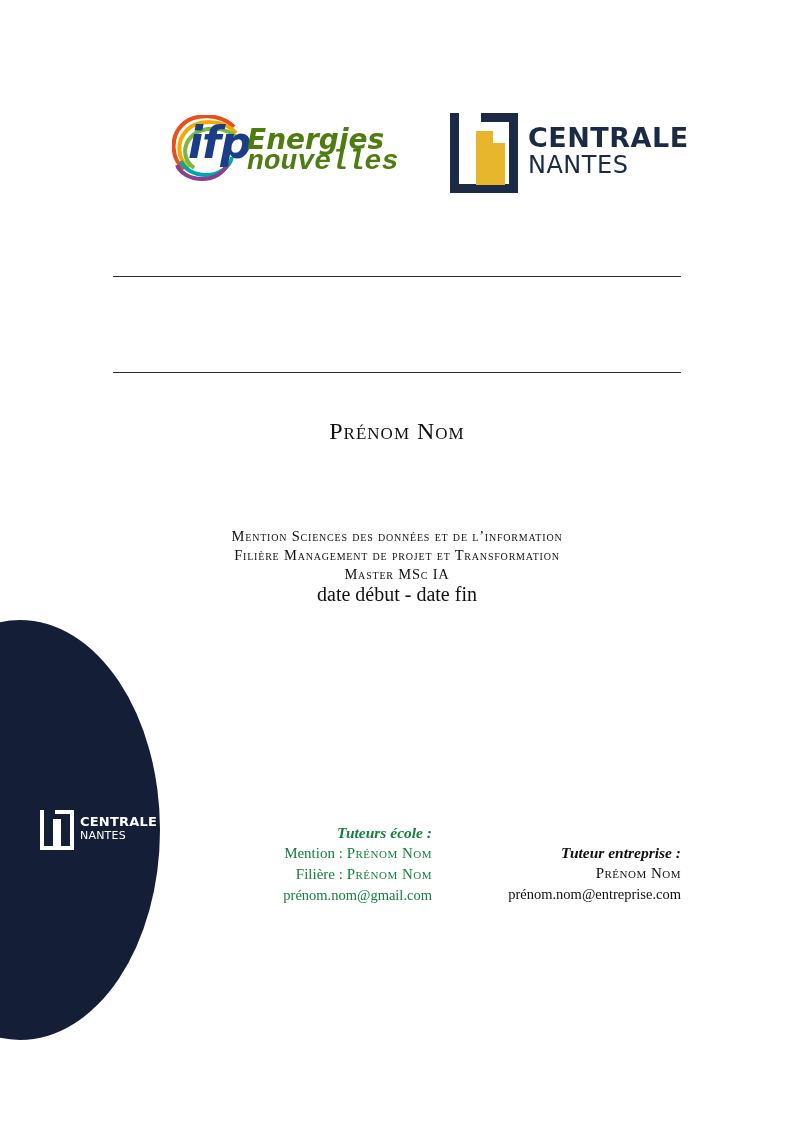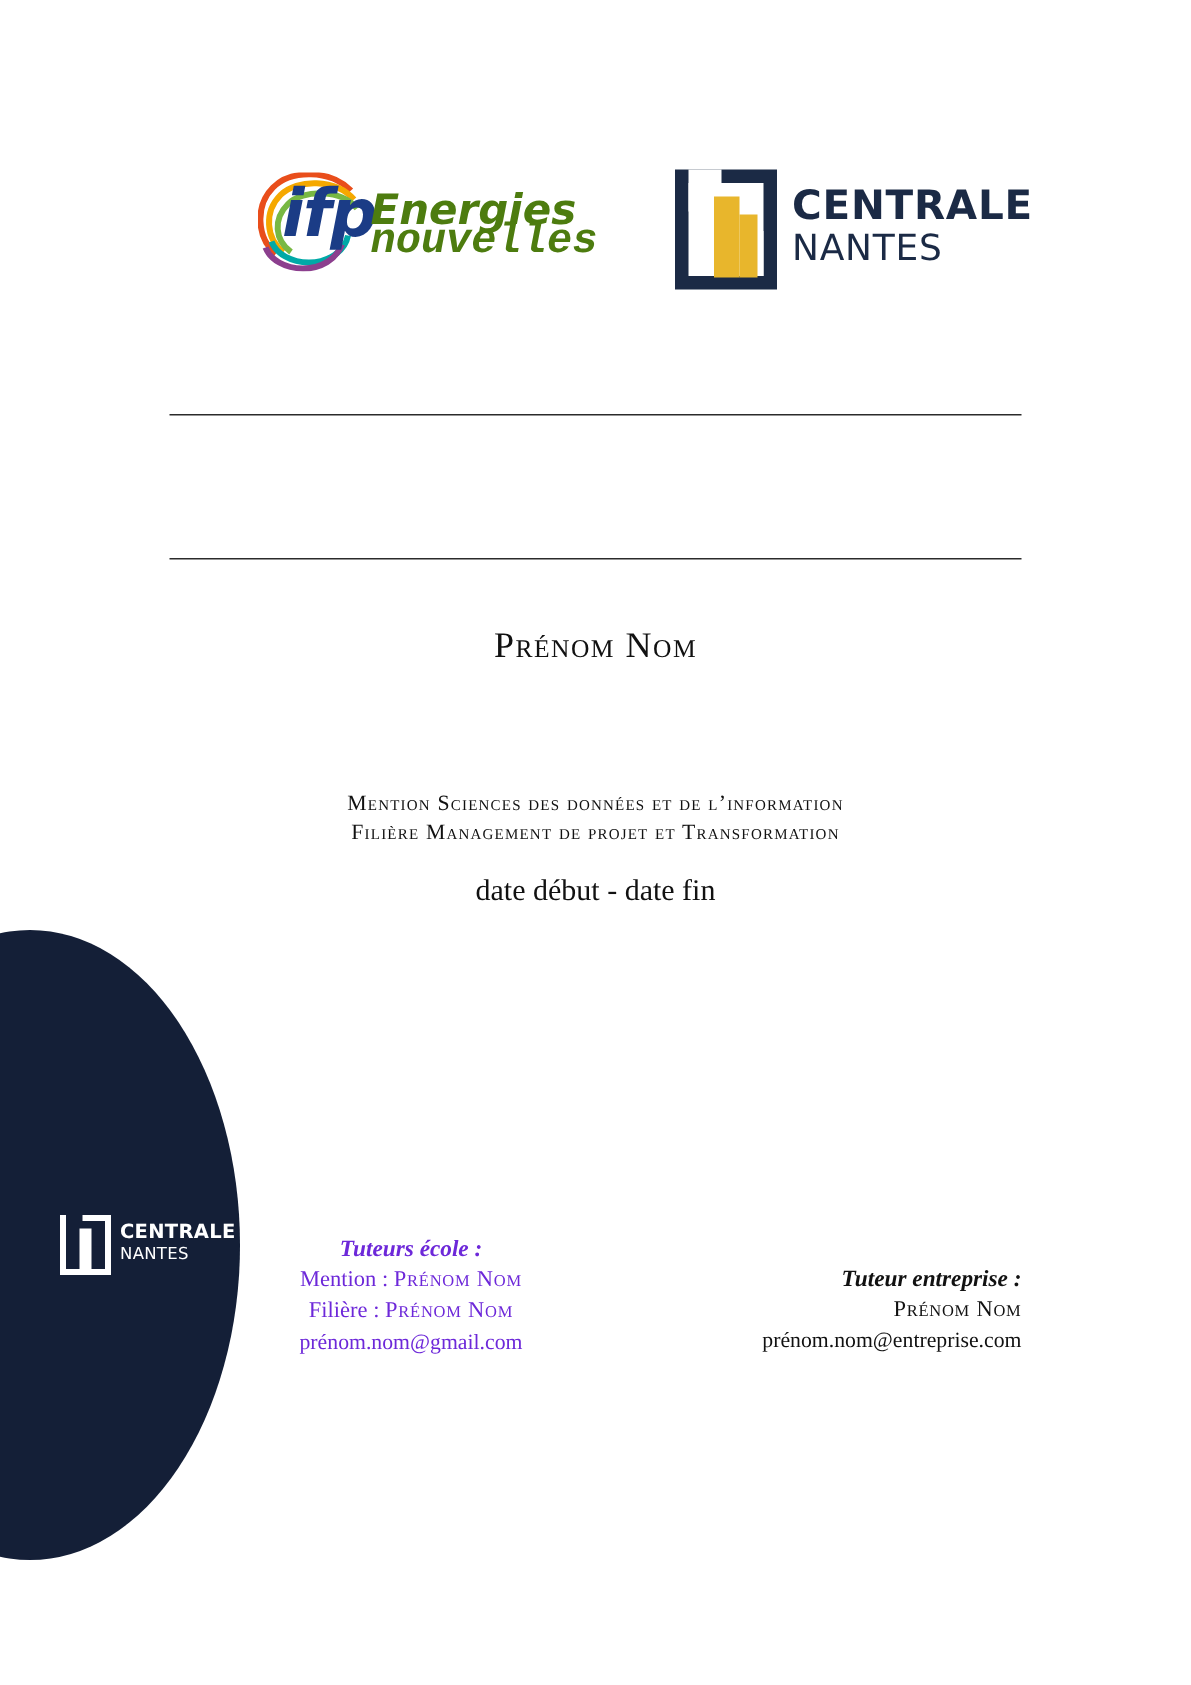--- a/index.html
+++ b/index.html
@@ -272,27 +272,27 @@
   }
   .cn-small .txt .l2 {
     font-size: 11px;
     line-height: 13px;
     letter-spacing: 0.2px;
   }
 
   
   .sup-left {
     position: absolute;
-    left: 144px;
+    left: 172px;
     top: 822px;
     width: 260px;
-    text-align: center;
+    text-align: right;
     font-size: 15px;
     line-height: 21px;
-    color: #6d28d9;
+    color: #15803d;
   }
   .sup-right {
     position: absolute;
     left: 410px;
     top: 842px;
     width: 271px;
     text-align: right;
     font-size: 15px;
     line-height: 21px;
     color: #111111;
@@ -344,20 +344,21 @@
   </div>
 
   <div class="rule rule-top"></div>
   <div class="rule rule-bottom"></div>
 
   <div class="author">Prénom Nom</div>
 
   <div class="program">
     <div>Mention Sciences des données et de l’information</div>
     <div>Filière Management de projet et Transformation</div>
+    <div>Master MSc IA</div>
   </div>
 
   <div class="dates">date début - date fin</div>
 
   <div class="cn-small">
     <div class="mark">
       <div class="outer"></div>
       <div class="notch"></div>
       <div class="notch2"></div>
       <div class="bar"></div>

